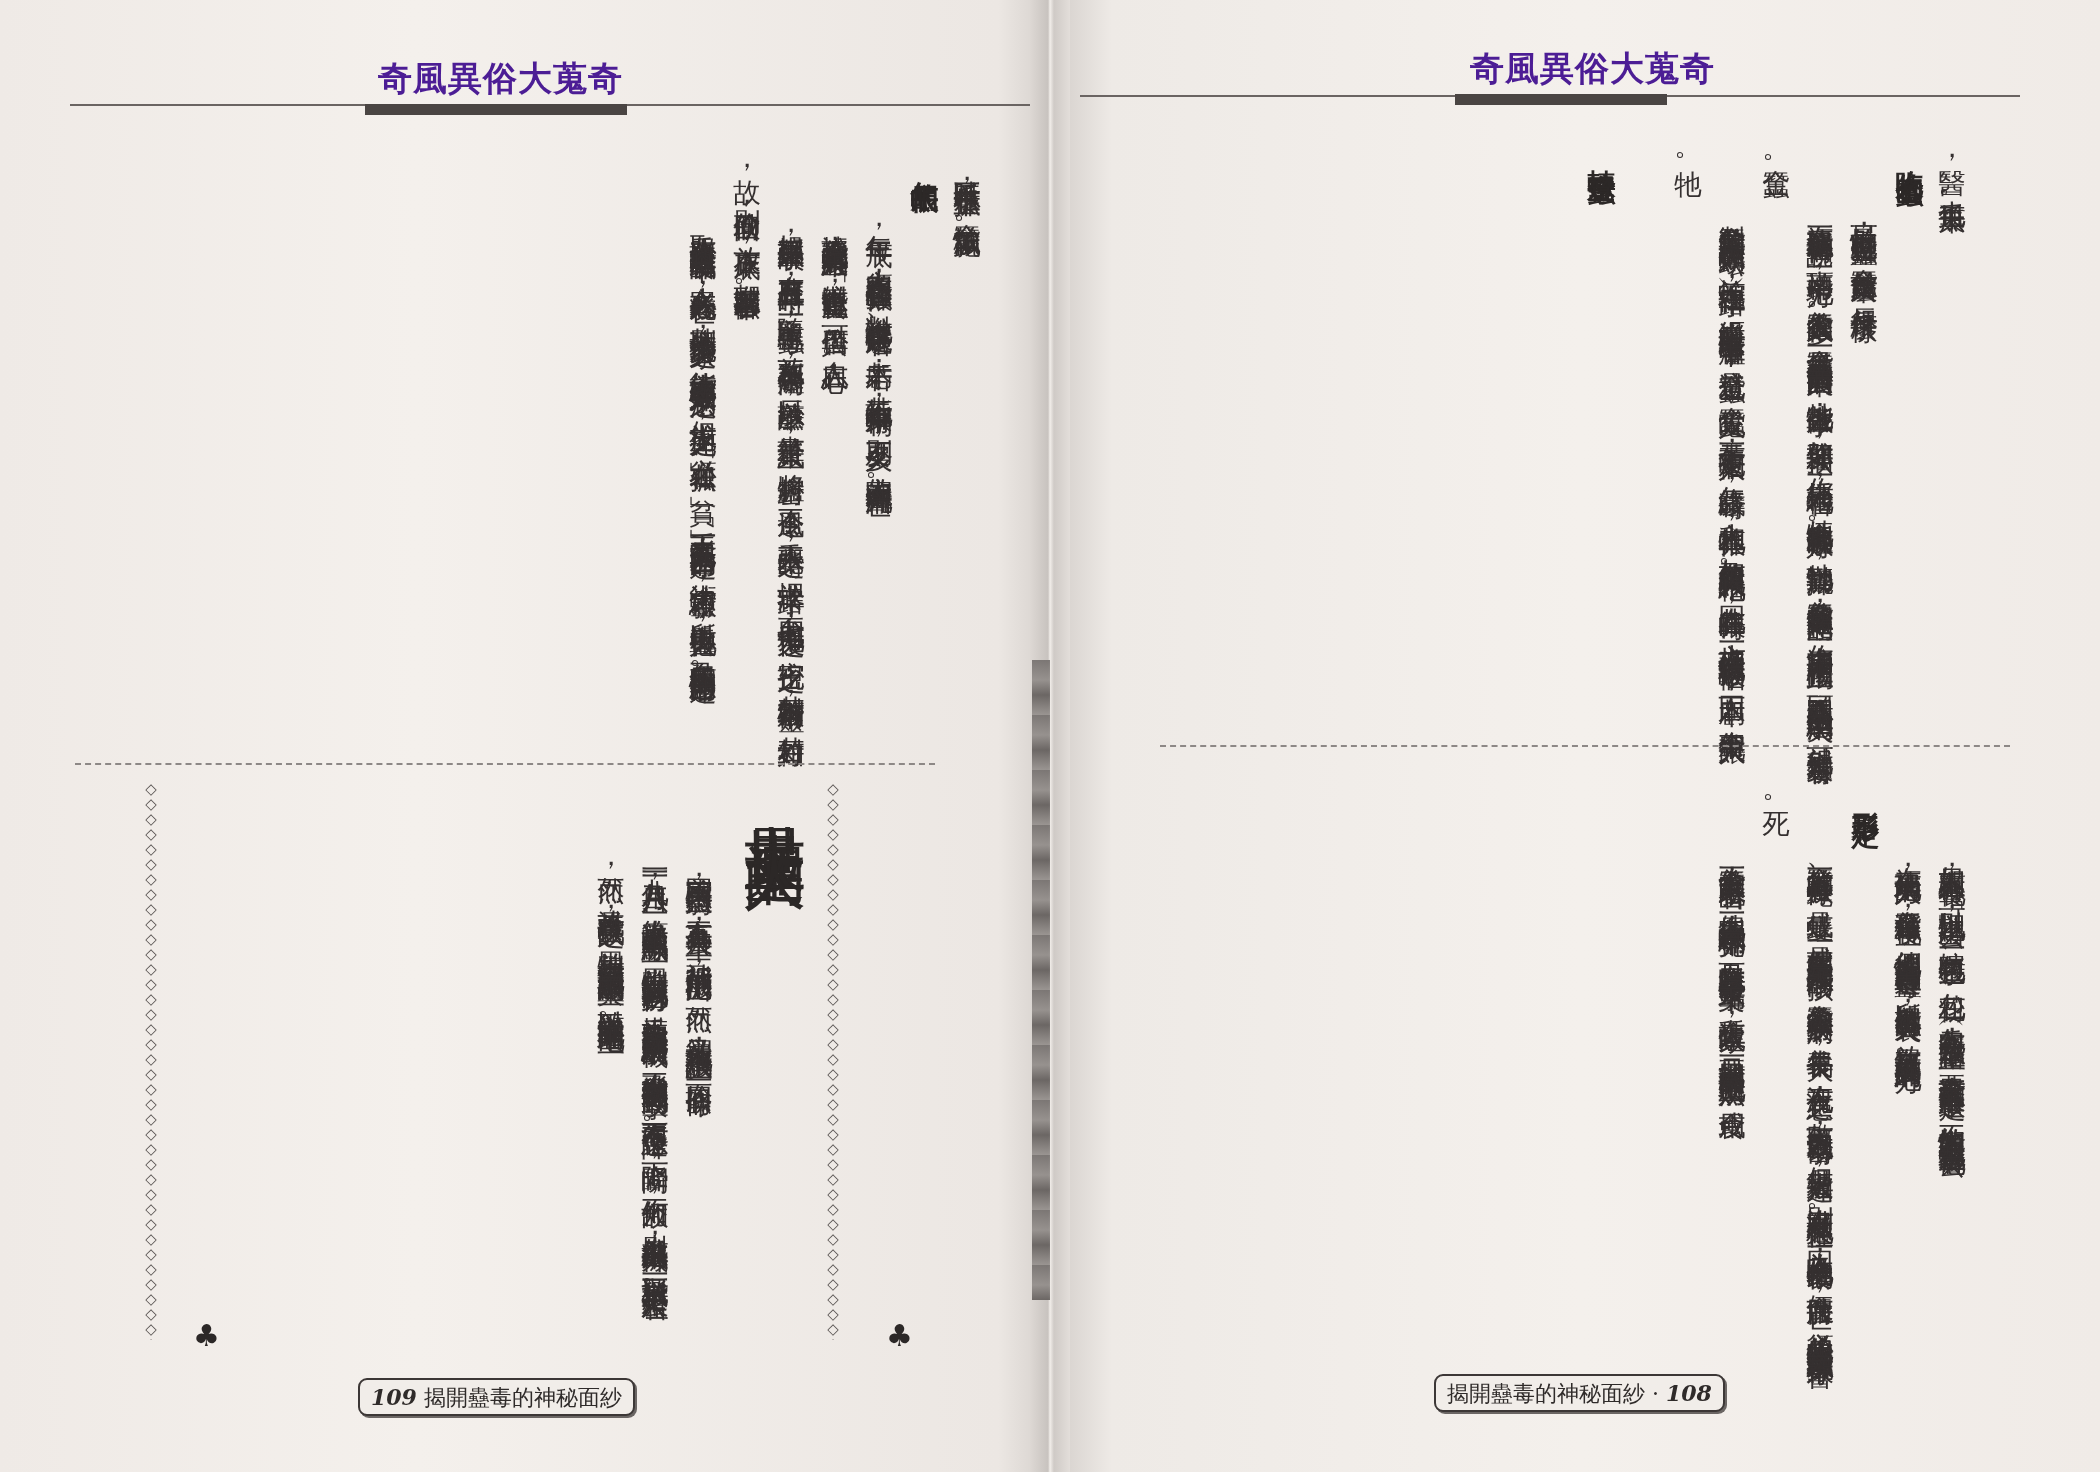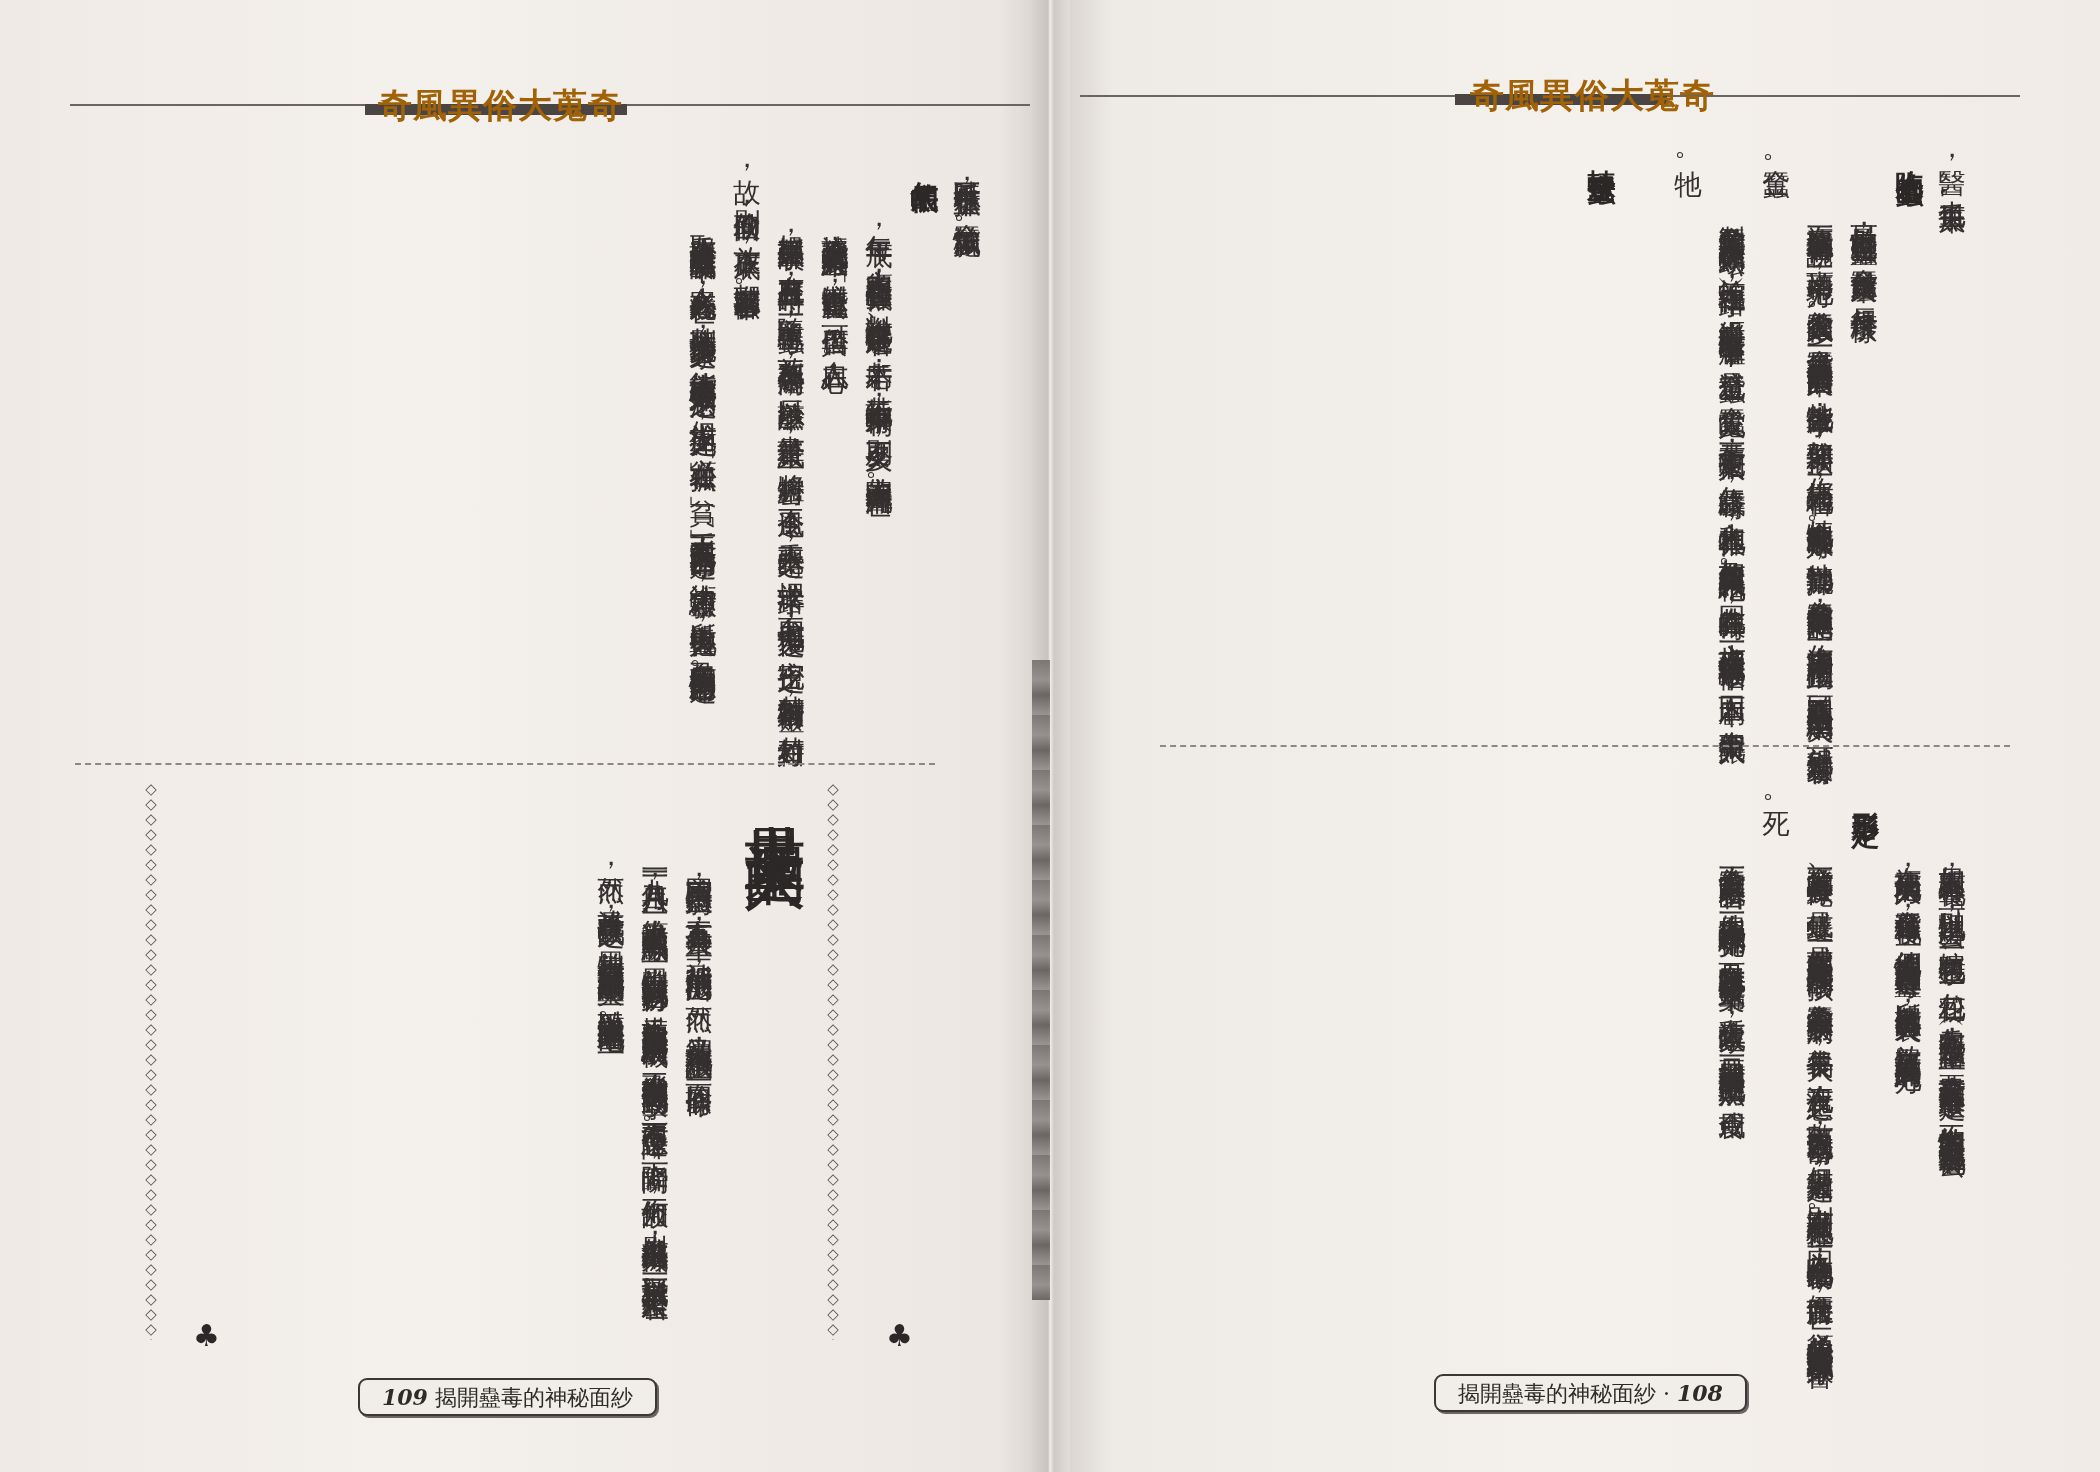--- a/index.html
+++ b/index.html
@@ -10,21 +10,21 @@
     color: #2f2b2a;
   }
   .page { position: absolute; top: 0; height: 1472px; background: #f3efeb; }
   .page-left { left: 0; width: 1040px; background: linear-gradient(to right, #efeae6 0%, #f4f0ec 40%, #ece7e3 96%, #d9d4d0 100%); }
   .page-right { left: 1060px; width: 1040px; background: linear-gradient(to right, #d6d1cd 0%, #eeeae6 5%, #f4f0ec 50%, #f0ebe7 100%); }
   .gutter { position: absolute; left: 1030px; width: 40px; top: 0; height: 1472px;
     background: linear-gradient(to right, #ddd8d4, #c8c3bf 45%, #f2eeea 50%, #cfcac6 60%, #e3deda); }
   .gutter-strip { position: absolute; left: 1032px; top: 660px; width: 18px; height: 640px;
     background: repeating-linear-gradient(to bottom, #6d6866 0px, #8d8885 20px, #5a5553 35px, #918c89 55px); opacity: .85; }
   .run-title { position: absolute; font-family: "DejaVu Sans", "Liberation Sans", sans-serif; font-weight: bold;
-    font-size: 34px; color: #a16207; letter-spacing: 1px; white-space: nowrap; margin-top: 27px; }
+    font-size: 34px; color: #4c1d95; letter-spacing: 1px; white-space: nowrap; }
   .run-rule { position: absolute; height: 2px; background: #6a6462; }
   .run-bar { position: absolute; height: 11px; background: #4a4543; }
 
   
   .vblock { position: absolute; writing-mode: vertical-rl; font-size: 27.5px; line-height: 44px;
     letter-spacing: 1.5px; color: #353030; }
   .vblock p { margin: 0; }
   .indent { text-indent: 2em; }
   .sub-h { font-family: "DejaVu Sans", "Liberation Sans", sans-serif; font-weight: bold; font-size: 28px;
     color: #2c2827; letter-spacing: 2px; }
@@ -33,21 +33,21 @@
 
   .dashed { position: absolute; height: 0; border-top: 2px dashed #8d8886; }
 
   .diamond-border { position: absolute; width: 22px; writing-mode: vertical-rl;
     font-family: "DejaVu Sans", sans-serif; font-size: 15px; line-height: 22px; color: #5a5553;
     letter-spacing: -3px; overflow: hidden; white-space: nowrap; }
   .club { position: absolute; font-family: "DejaVu Sans", sans-serif; font-size: 30px; color: #2c2827; }
 
   .footer-box { position: absolute; height: 34px; border: 2.5px solid #3c3736; border-radius: 9px;
     box-shadow: 2px 2px 0 #6b6664; background: #f1ede9;
-    font-family: "DejaVu Serif", serif; font-size: 22px; line-height: 34px; color: #2f2b2a; padding: 0 22px;
+    font-family: "DejaVu Serif", serif; font-size: 22px; line-height: 34px; color: #2f2b2a; padding: 0 11px;
     white-space: nowrap; }
   .footer-box .num { font-style: italic; font-weight: bold; }
 </style>
 </head>
 <body>
 
 <div class="page page-left"></div>
 <div class="page page-right"></div>
 <div class="gutter"></div>
 <div class="gutter-strip"></div>

